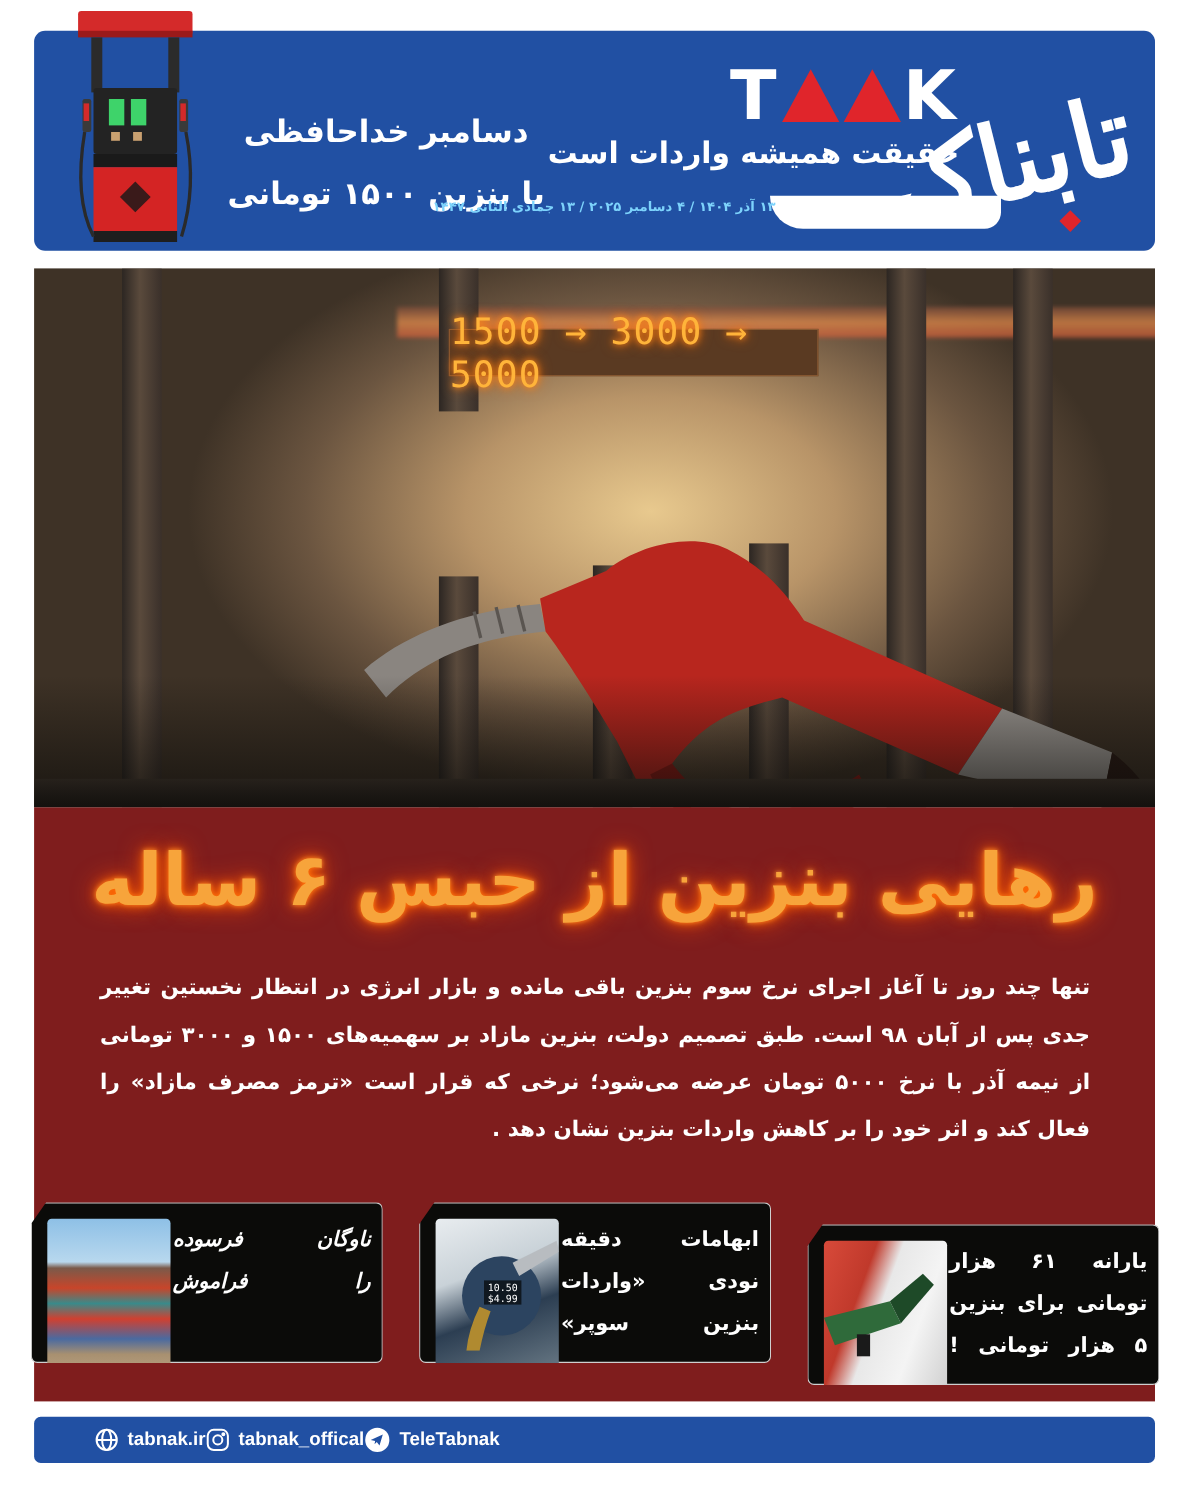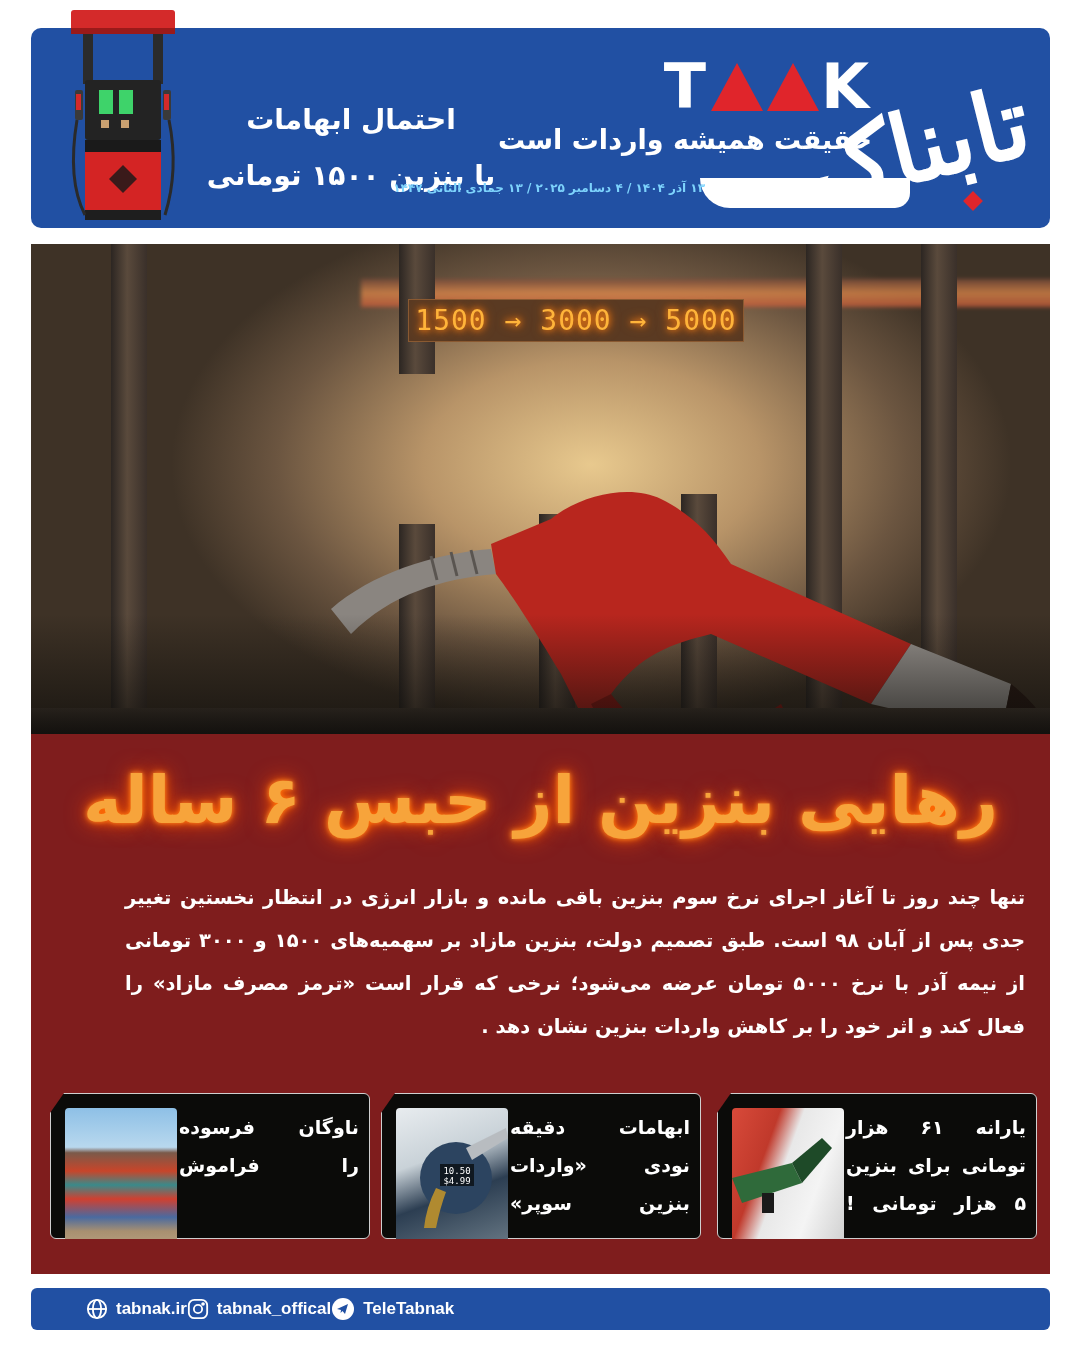--- a/index.html
+++ b/index.html
@@ -74,21 +74,21 @@
     }
     .hero .bar.short { top: auto; bottom: 0; }
     .hero .rail {
       position: absolute; left: 0; bottom: 0; width: 100%; height: 26px;
       background: linear-gradient(#4a3e34, #2a221c);
     }
     .hero .sign {
       position: absolute; left: 377px; top: 55px; width: 336px; height: 43px;
       background: #5a3a22; border: 1px solid #8a5a32;
       display: flex; align-items: center; justify-content: center;
-      color: #ffb43a; font-family: "DejaVu Sans Mono", monospace; font-size: 28px;
+      color: #ffb43a; font-family: "DejaVu Sans Mono", monospace; font-size: 33px;
       letter-spacing: 1px; text-shadow: 0 0 6px #ff8a1a, 0 0 12px #ff6a00;
     }
     .hero .nozzle {
       position: absolute; left: 280px; top: 230px; width: 760px; height: 340px;
     }
     .hero .fade {
       position: absolute; left: 0; bottom: 0; width: 100%; height: 120px;
       background: linear-gradient(rgba(0,0,0,0), rgba(10,10,8,0.7));
     }
 
@@ -101,21 +101,21 @@
       position: absolute; left: 0; top: 28px; width: 100%;
       direction: rtl; text-align: center;
       font-family: "DejaVu Sans", sans-serif; font-weight: bold; font-size: 66px;
       color: #f7a43b;
       text-shadow: 0 0 10px #ff6a00, 0 0 22px #ff4a00, 0 0 4px #ffb050;
     }
     .lead {
       position: absolute; left: 60px; top: 142px; width: 900px;
       direction: rtl; text-align: justify; text-align-last: right;
       color: #ffffff; font-family: "DejaVu Sans", sans-serif; font-weight: bold;
-      font-size: 19.5px; line-height: 43px; margin-left: 34px;
+      font-size: 19.5px; line-height: 43px;
     }
 
     
     .card {
       position: absolute; top: 1093px; width: 320px; height: 146px;
       background: #0b0b09;
       border: 1.5px solid #cfcfcf; border-radius: 6px;
       clip-path: polygon(14px 0, 100% 0, 100% 100%, 0 100%, 0 20px);
     }
     .card .thumb {
@@ -161,21 +161,21 @@
     <rect x="22" y="200" width="76" height="10" fill="#1e1e1e"></rect>
     <rect x="12" y="80" width="8" height="30" rx="2" fill="#3a3a3a"></rect>
     <rect x="13" y="84" width="5" height="16" fill="#d42a2a"></rect>
     <rect x="100" y="80" width="8" height="30" rx="2" fill="#3a3a3a"></rect>
     <rect x="101" y="84" width="5" height="16" fill="#d42a2a"></rect>
     <path d="M14 110 q-10 60 8 95" stroke="#2a2a2a" stroke-width="3" fill="none"></path>
     <path d="M106 110 q10 50 -4 95" stroke="#2a2a2a" stroke-width="3" fill="none"></path>
   </svg>
 
   <div class="header-headline">
-    <div>احتمال ابهامات</div>
+    <div>دسامبر خداحافظی</div>
     <div>با بنزین ۱۵۰۰ تومانی</div>
   </div>
 
   <div class="logo-latin">
     <span>T</span>
     <span class="tri"></span>
     <span class="tri"></span>
     <span>K</span>
   </div>
   <div class="tagline">حقیقت همیشه واردات است</div>
@@ -209,21 +209,21 @@
   </svg>
   <div class="rail"></div>
   <div class="fade"></div>
 </div>
 
 <div class="panel">
   <h1 class="main-title">رهایی بنزین از حبس ۶ ساله</h1>
   <p class="lead">تنها چند روز تا آغاز اجرای نرخ سوم بنزین باقی مانده و بازار انرژی در انتظار نخستین تغییر جدی پس از آبان ۹۸ است. طبق تصمیم دولت، بنزین مازاد بر سهمیه‌های ۱۵۰۰ و ۳۰۰۰ تومانی از نیمه آذر با نرخ ۵۰۰۰ تومان عرضه می‌شود؛ نرخی که قرار است «ترمز مصرف مازاد» را فعال کند و اثر خود را بر کاهش واردات بنزین نشان دهد .</p>
 </div>
 
-<div class="card" style="left:717px;">
+<div class="card" style="left:734px;margin-top:20px;">
   <div class="thumb" style="background: linear-gradient(110deg, #d84a3a 0%, #c0392b 30%, #e8e8e8 45%, #f4f4f4 70%, #cfcfcf 100%);">
     <svg width="112" height="120" viewBox="0 0 112 120">
       <path d="M0 70 L 60 55 L 70 75 L 10 95 Z" fill="#2f6a3a"></path>
       <path d="M60 55 L 90 30 L 100 40 L 70 75 Z" fill="#1e4a28"></path>
       <rect x="30" y="85" width="12" height="20" fill="#1a1a1a"></rect>
     </svg>
   </div>
   <div class="ctext">
     <span>یارانه ۶۱ هزار</span>
     <span>تومانی برای بنزین</span>
@@ -242,21 +242,21 @@
       <path d="M40 80 Q 30 100 28 120 L 40 120 Q 44 100 50 84 Z" fill="#b08a30"></path>
     </svg>
   </div>
   <div class="ctext">
     <span>ابهامات دقیقه</span>
     <span>نودی «واردات</span>
     <span>بنزین سوپر»</span>
   </div>
 </div>
 
-<div class="card" style="left:50px;">
+<div class="card" style="left:28px;font-style:italic;">
   <div class="thumb" style="background: linear-gradient(180deg, #8ec0e6 0%, #b8d8ee 28%, #7a5a4a 32%, #c8452a 45%, #3a8a8a 55%, #d04030 65%, #4a6aa0 78%, #a89070 88%, #b8a080 100%);">
   </div>
   <div class="ctext">
     <span>ناوگان فرسوده</span>
     <span>را فراموش</span>
   </div>
 </div>
 
 <div class="footer">
   <div class="item">

